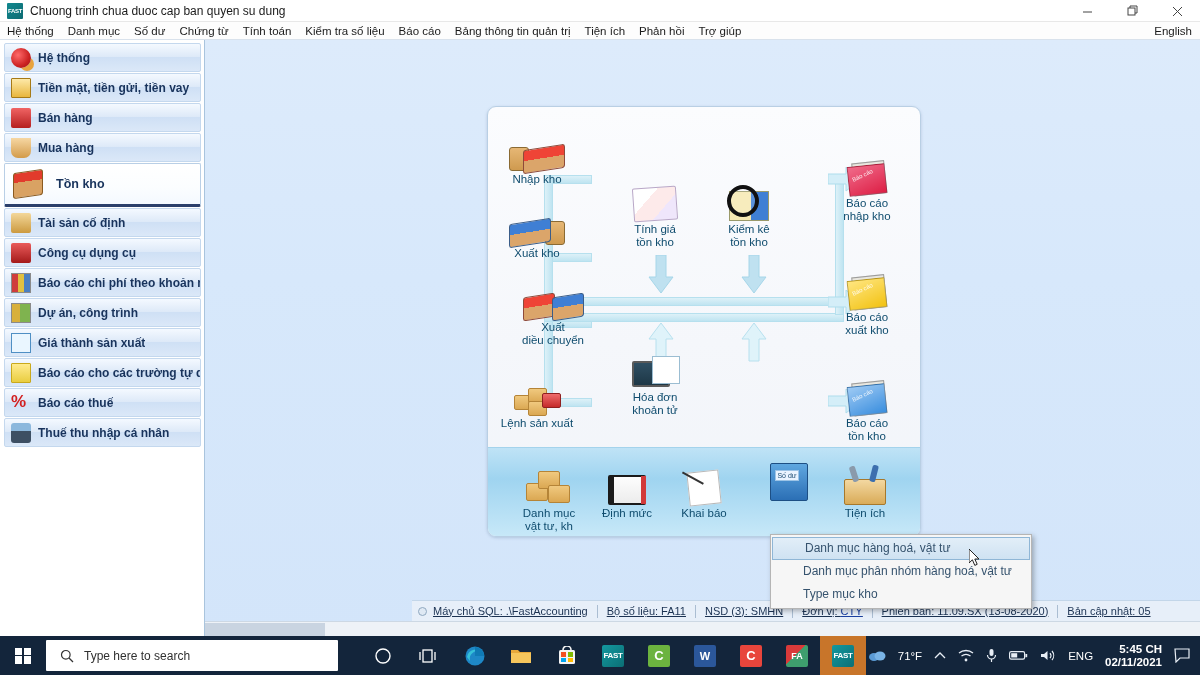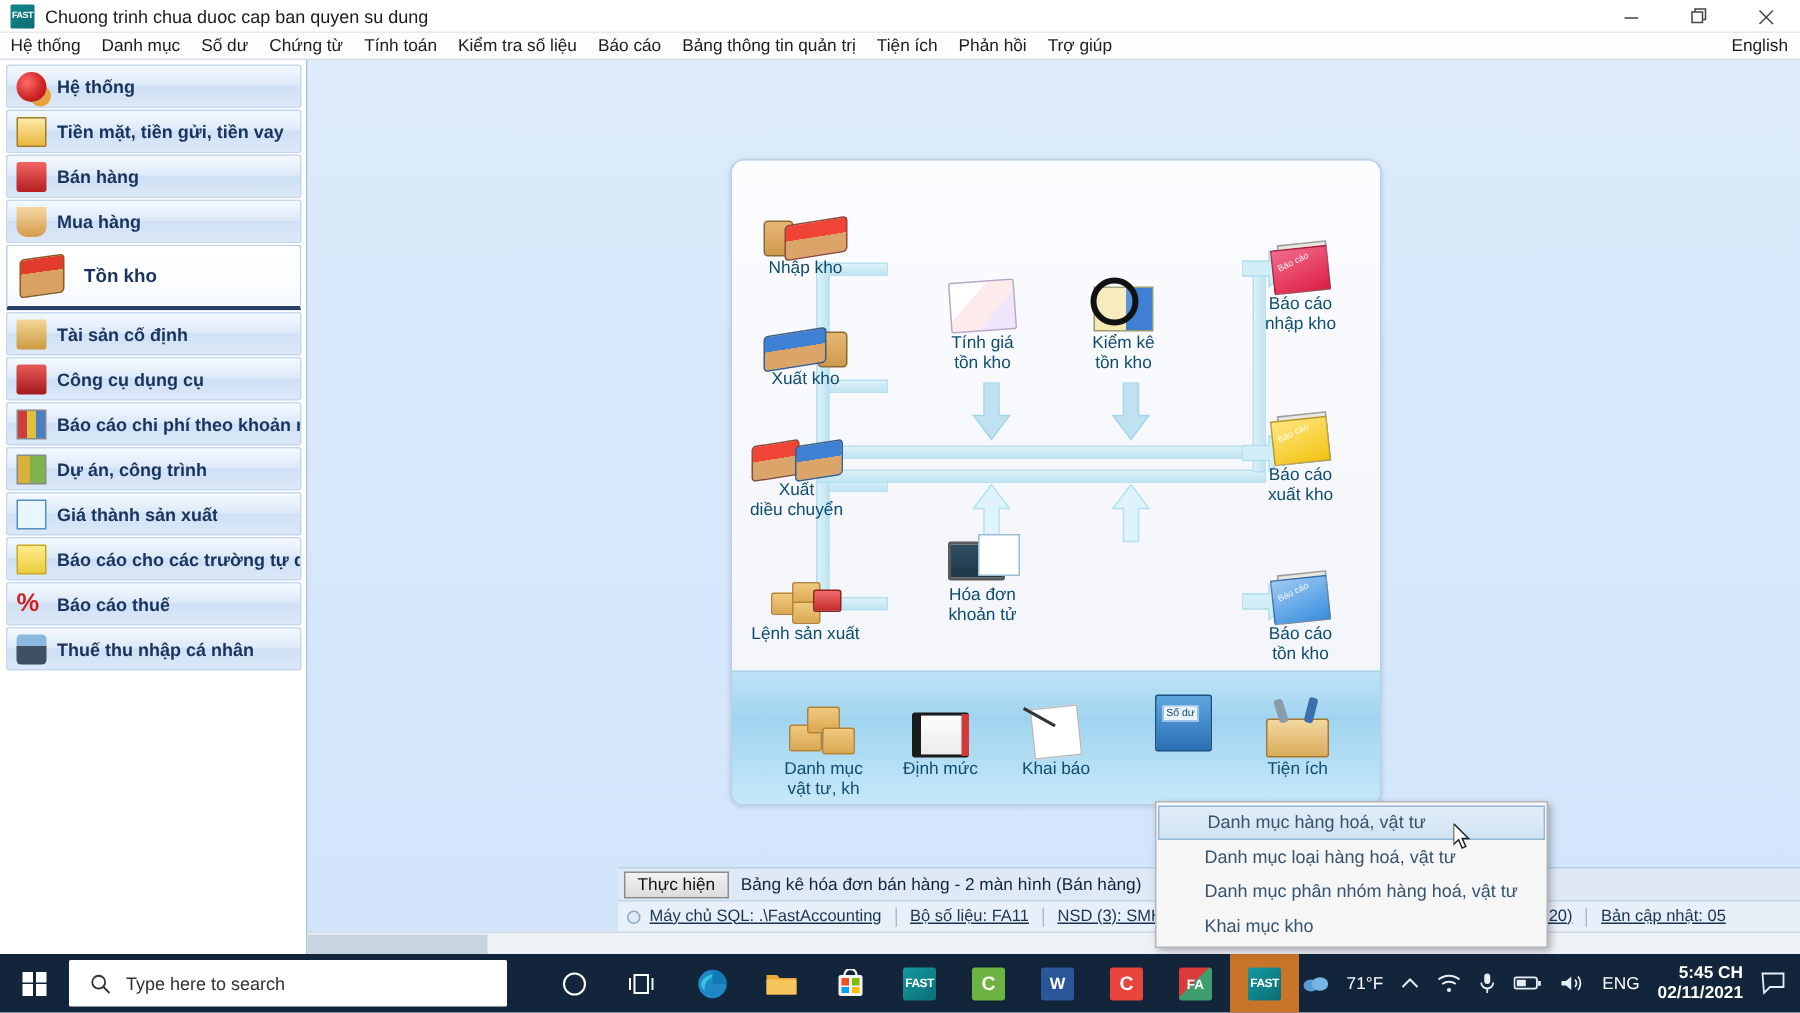--- a/index.html
+++ b/index.html
@@ -422,21 +422,21 @@
       </div>
 
       <div class="node" style="left:6px;top:92px;">
         <div class="art">
           <span class="crate-blue"></span>
             <span class="art-box" style="width:20px;height:24px;margin-left:-6px;"></span>
         </div>
         <div class="lbl">Xuất kho</div>
       </div>
 
-      <div class="node" style="left:0;top:166px;">
+      <div class="node" style="left:22px;top:166px;">
         <div class="art">
           <span class="crate-red" style="width:32px;"></span>
             <span class="crate-blue" style="width:32px;margin-left:-3px;"></span>
         </div>
         <div class="lbl">Xuất
 diều chuyển</div>
       </div>
 
       <div class="node" style="left:6px;top:262px;">
         <div class="art">
@@ -545,33 +545,28 @@
       <div class="node" style="left:334px;top:352px;z-index:5;">
         <div class="art">
             <span class="toolbox"></span>
           </div>
         <div class="lbl">Tiện ích</div>
       </div>
     </div>
 
     <div class="popup">
       <div class="popup-item sel">Danh mục hàng hoá, vật tư</div>
-      <div class="popup-item">Danh mục loại hàng hoá, vật tư</div>
       <div class="popup-item">Danh mục phân nhóm hàng hoá, vật tư</div>
-      <div class="popup-item">Khai mục kho</div>
+      <div class="popup-item">Type mục kho</div>
     </div>
 
     <svg class="cursor" viewBox="0 0 12 18">
       <polygon points="0,0 0,14 3.4,10.8 5.8,16.4 8.2,15.3 5.8,10 10,10" fill="#fff" stroke="#222" stroke-width="1"></polygon>
     </svg>
 
-    <div class="exec-bar">
-      <div class="exec-btn">Thực hiện</div>
-      <div class="exec-text">Bảng kê hóa đơn bán hàng - 2 màn hình (Bán hàng)</div>
-    </div>
 
     <div class="status-bar">
       <span class="sb-dot"></span>
       <span class="sb-cell">Máy chủ SQL: .\FastAccounting</span>
       <span class="sb-cell">Bộ số liệu: FA11</span>
       <span class="sb-cell">NSD (3): SMHN</span>
       <span class="sb-cell">
         <span>Đơn vị: </span><a class="sb-link">CTY</a>
       </span>
       <span class="sb-cell">Phiên bản: 11.09.SX (13-08-2020)</span>

